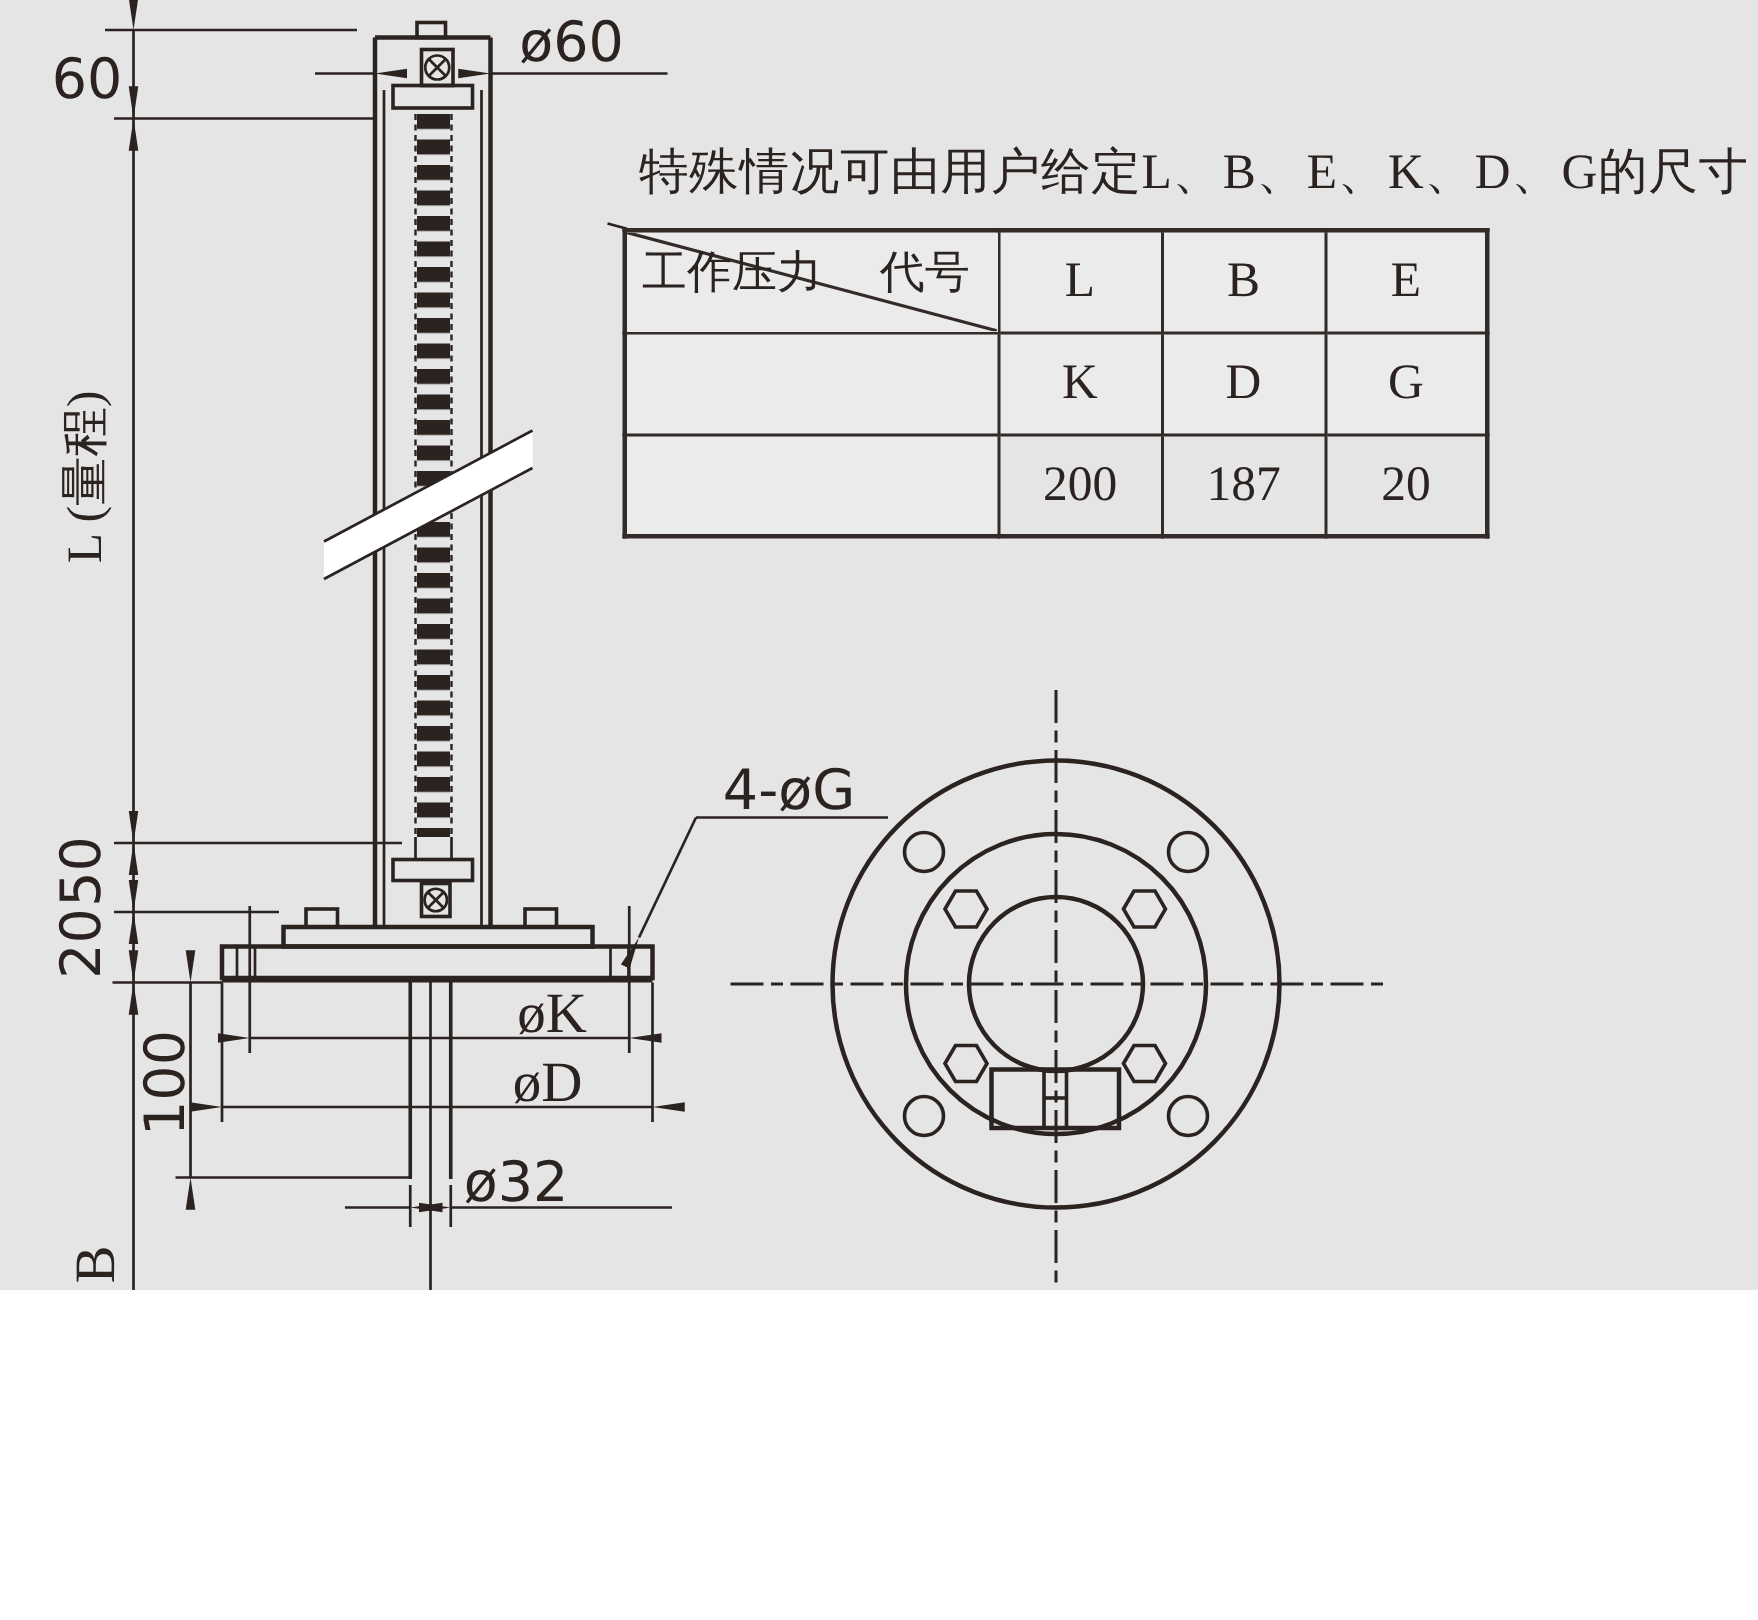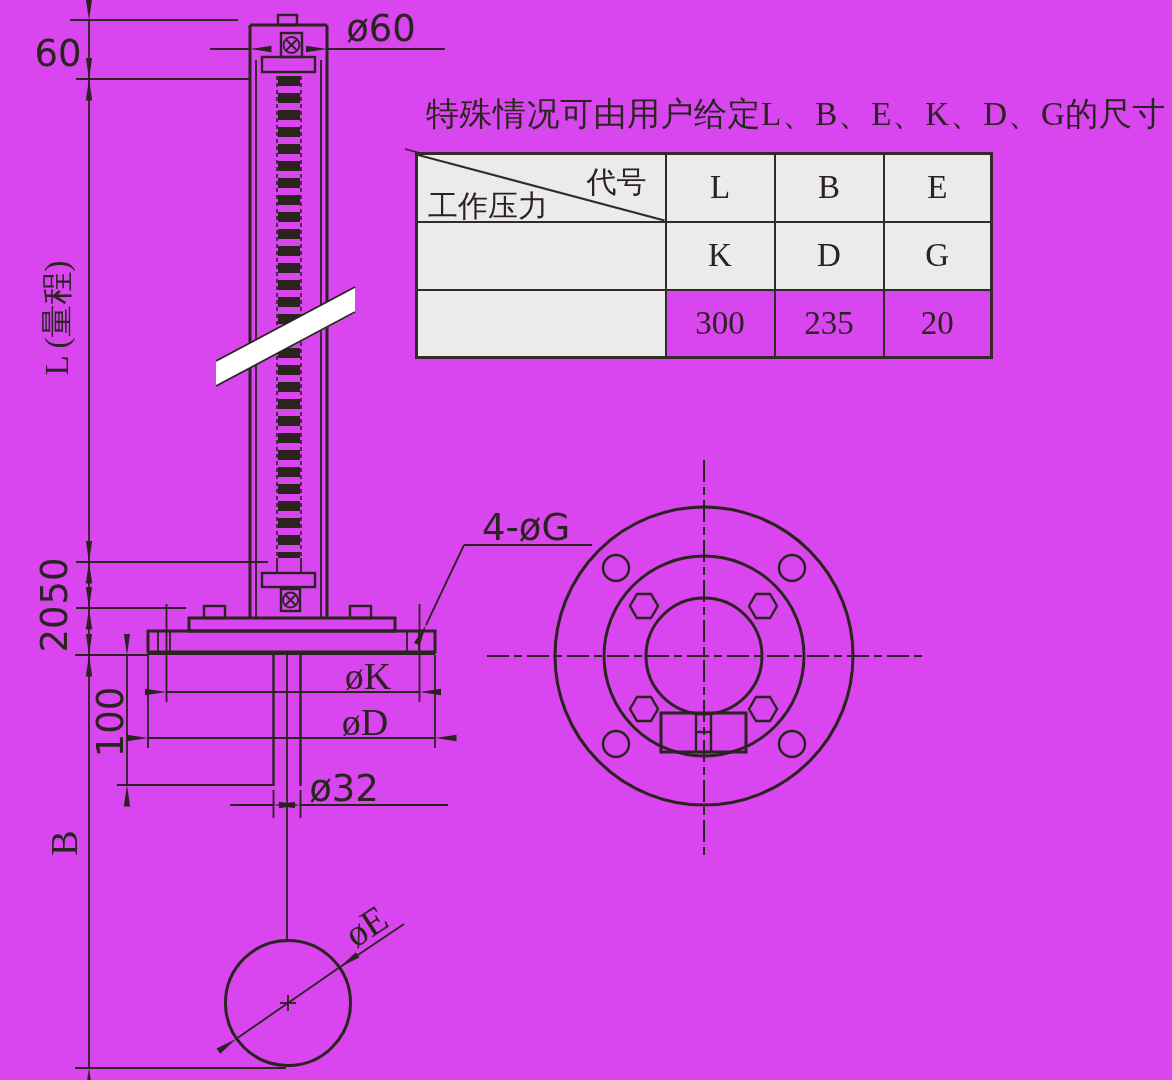--- a/index.html
+++ b/index.html
@@ -1,31 +1,31 @@
 <!DOCTYPE html>
 <html><head>
 <meta charset="utf-8">
 <style>
   html,body{margin:0;padding:0;background:#fff;}
-  #stage{position:relative;width:1172px;height:1080px;background:#d946ef;overflow:hidden;
+  #stage{position:relative;width:1172px;height:860px;background:#e5e5e5;overflow:hidden;
          font-family:"Liberation Serif","DejaVu Serif",serif;color:#2b2320;}
   #drawing{position:absolute;left:0;top:0;}
   
   #note{position:absolute;left:426px;top:92px;width:769px;font-size:33px;
         letter-spacing:0.5px;white-space:nowrap;color:#2b2320;}
   
   #spec-table{position:absolute;left:415px;top:152px;border-collapse:collapse;table-layout:fixed;}
   #spec-table td{border:2.5px solid #332b28;text-align:center;vertical-align:middle;
                  padding:0;font-size:33px;color:#2b2320;overflow:hidden;}
   #spec-table{border:3.5px solid #332b28;}
   #spec-table td.shade{background:#ebebeb;margin-left:30px;}
   td.diag{position:relative;}
   td.diag svg{position:absolute;left:0;top:0;width:100%;height:100%;}
   .corner-tr{position:absolute;top:12px;right:18px;font-size:30px;line-height:1;}
-  .corner-bl{position:absolute;bottom:0;left:10px;font-size:30px;line-height:1;}
+  .corner-bl{position:absolute;bottom:24px;left:10px;font-size:30px;line-height:1;}
   
   .ol{stroke:#2b2320;stroke-width:3;fill:none;}
   .ml{stroke:#2b2320;stroke-width:2.4;fill:none;}
   .tl{stroke:#2b2320;stroke-width:1.8;fill:none;}
   .rail{stroke:#2b2320;stroke-width:1.6;fill:none;stroke-dasharray:4 3;}
   .cl{stroke:#2b2320;stroke-width:2;fill:none;stroke-dasharray:22 5 8 5;}
   .wfill{fill:#ffffff;stroke:none;}
   text.dimnum{font-family:"DejaVu Sans","Liberation Sans",sans-serif;font-size:37px;fill:#2b2320;}
   text.dimser{font-family:"Liberation Serif","DejaVu Serif",serif;font-size:38px;fill:#2b2320;}
   text.dimcjk{font-family:"Liberation Serif","DejaVu Serif",serif;font-size:33px;fill:#2b2320;}
@@ -220,20 +220,20 @@
       <td class="shade">E</td>
     </tr>
     <tr style="height:68px">
       <td class="shade"></td>
       <td class="shade">K</td>
       <td class="shade">D</td>
       <td class="shade">G</td>
     </tr>
     <tr style="height:68px">
       <td class="shade"></td>
-      <td>300</td>
-      <td>235</td>
+      <td>200</td>
+      <td>187</td>
       <td>20</td>
     </tr>
   </tbody>
     </table>
 
 </div>
 
 </body></html>

